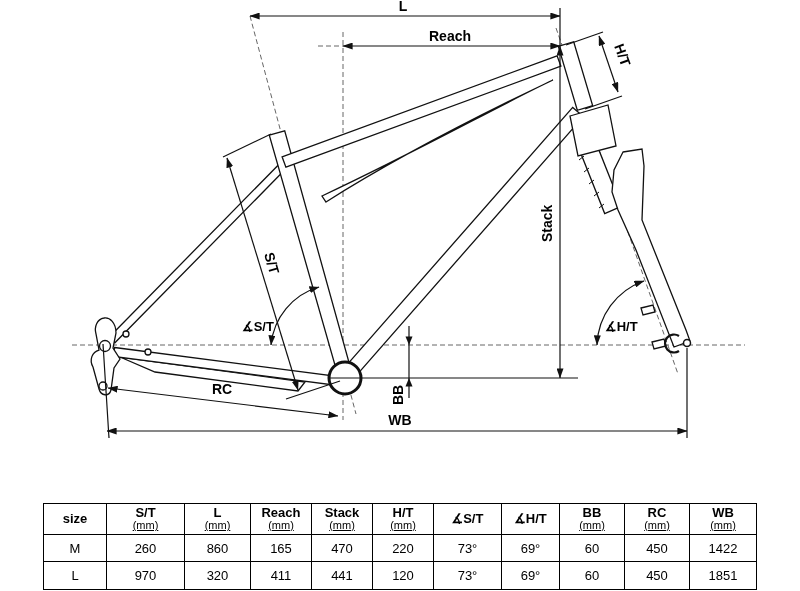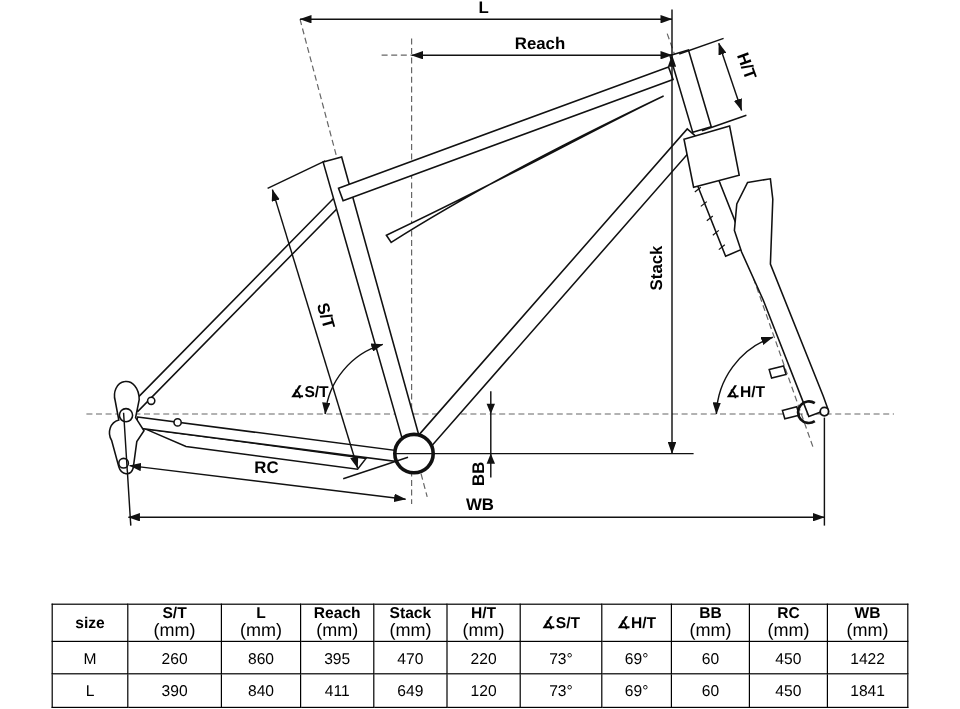--- a/index.html
+++ b/index.html
@@ -11,21 +11,21 @@
   
   table.geo{position:absolute;left:43px;top:503px;width:713px;border-collapse:collapse;
             table-layout:fixed;background:#fff;}
   table.geo,table.geo th,table.geo td{border:1.5px solid #000;}
   table.geo th,table.geo td{padding:0;text-align:center;vertical-align:middle;}
   table.geo tr.hdr{height:31px;}
   table.geo tr.r1{height:27px;}
   table.geo tr.r2{height:28px;}
   .hcell{display:flex;flex-direction:column;align-items:center;justify-content:center;line-height:1.05;}
   .h-title{font-size:13px;font-weight:bold;}
-  .h-sub{font-size:15px;font-weight:normal;}
+  .h-sub{font-size:11px;font-weight:normal;text-decoration:underline;}
   td.val{font-size:13px;font-weight:normal;}
 </style>
 </head>
 <body>
 
 <div class="page">
 
   <div class="diagram-wrap">
   <svg width="800" height="480" viewBox="0 0 800 480">
     <defs>
@@ -228,38 +228,38 @@
             <div class="hcell">
               <span class="h-title">WB</span>
               <span class="h-sub">(mm)</span>
             </div>
           </th>
     </tr>
     <tr class="r1">
       <td class="val">M</td>
       <td class="val">260</td>
       <td class="val">860</td>
-      <td class="val">395</td>
+      <td class="val">165</td>
       <td class="val">470</td>
       <td class="val">220</td>
       <td class="val">73°</td>
       <td class="val">69°</td>
       <td class="val">60</td>
       <td class="val">450</td>
       <td class="val">1422</td>
     </tr>
     <tr class="r2">
       <td class="val">L</td>
-      <td class="val">390</td>
-      <td class="val">840</td>
+      <td class="val">970</td>
+      <td class="val">320</td>
       <td class="val">411</td>
-      <td class="val">649</td>
+      <td class="val">441</td>
       <td class="val">120</td>
       <td class="val">73°</td>
       <td class="val">69°</td>
       <td class="val">60</td>
       <td class="val">450</td>
-      <td class="val">1841</td>
+      <td class="val">1851</td>
     </tr>
   </tbody>
     </table>
 
 </div>
 
 </body></html>

